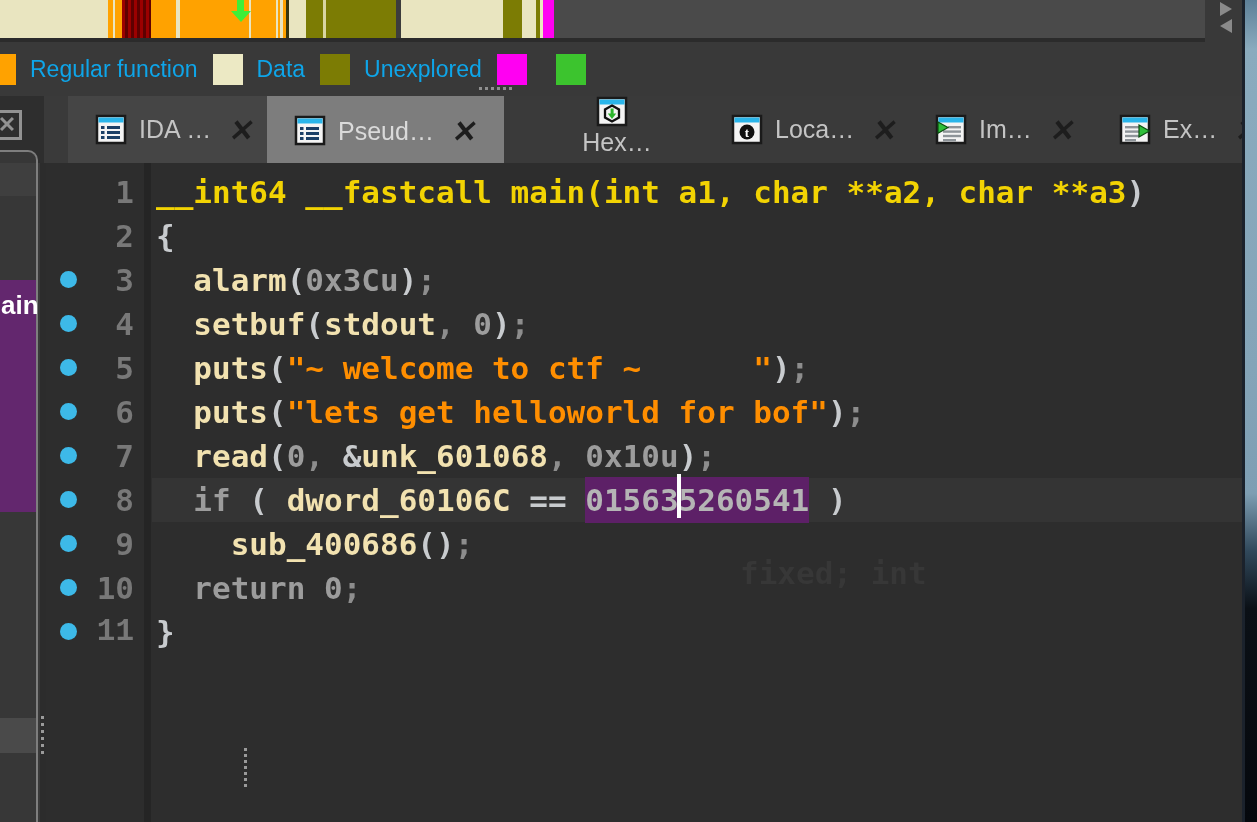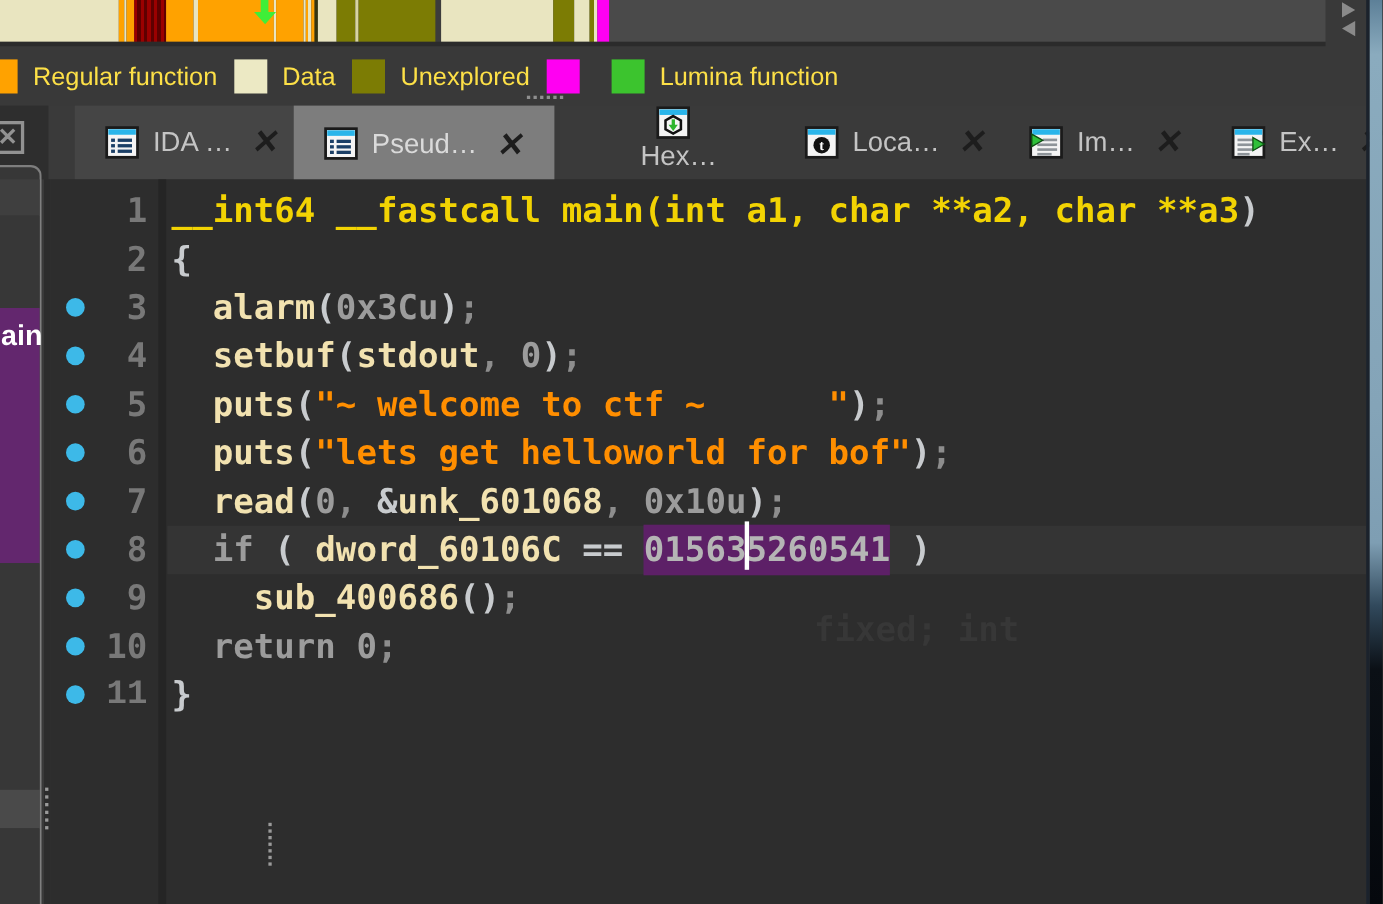--- a/index.html
+++ b/index.html
@@ -20,21 +20,21 @@
   #nav-arrows{position:absolute;left:1220px;top:2px;width:16px;}
   #nav-arrows .tri-r{width:0;height:0;border-top:7px solid transparent;border-bottom:7px solid transparent;
       border-left:12px solid #8a8a8a;margin-bottom:3px;}
   #nav-arrows .tri-l{width:0;height:0;border-top:7px solid transparent;border-bottom:7px solid transparent;
       border-right:12px solid #8a8a8a;}
 
   
   #legend{position:absolute;left:0;top:42px;height:54px;display:flex;align-items:center;}
   .legend-item{display:flex;align-items:center;margin-right:15px;}
   .legend-item .sq{width:30px;height:31px;margin-right:14px;flex:0 0 auto;}
-  .legend-item .lbl{font-size:23px;color:#fde047;white-space:nowrap;}
+  .legend-item .lbl{font-size:23px;color:#0ea5e9;white-space:nowrap;}
   #legend-grip{position:absolute;left:479px;top:87px;display:flex;}
   #legend-grip i{width:3px;height:3px;background:#8f8f8f;margin-right:3px;}
 
   
   #tabbar{position:absolute;left:0;top:96px;width:1242px;height:67px;background:#3a3a3a;}
   #tabbar-leftzone{position:absolute;left:0;top:0;width:44px;height:67px;background:#2e2e2e;}
   #detach-box{position:absolute;left:-8px;top:14px;width:24px;height:24px;border:3px solid #929292;
       color:#929292;font-size:22px;line-height:24px;text-align:center;font-weight:bold;}
   #tabs{position:absolute;left:44px;top:0;height:67px;display:flex;padding-left:24px;}
   .tab{height:67px;display:flex;align-items:center;padding-left:26px;box-sizing:border-box;flex:0 0 auto;}
@@ -140,21 +140,20 @@
       </div>
       <div class="legend-item">
         <span class="sq" style="background: rgb(124, 124, 4);"></span>
         <span class="lbl">Unexplored</span>
       </div>
       <div class="legend-item">
         <span class="sq" style="background: rgb(255, 0, 242);"></span>
       </div>
       <div class="legend-item">
         <span class="sq" style="background: rgb(60, 196, 46);"></span>
-        <span class="lbl">Lumina function</span>
       </div>
     </div>
   <div id="legend-grip">
     <i></i>
       <i></i>
       <i></i>
       <i></i>
       <i></i>
       <i></i>
     </div>

